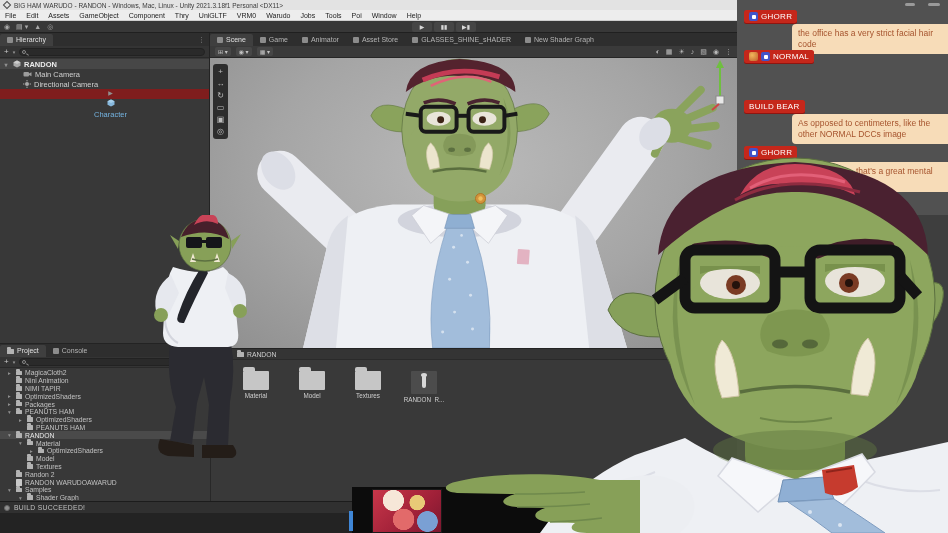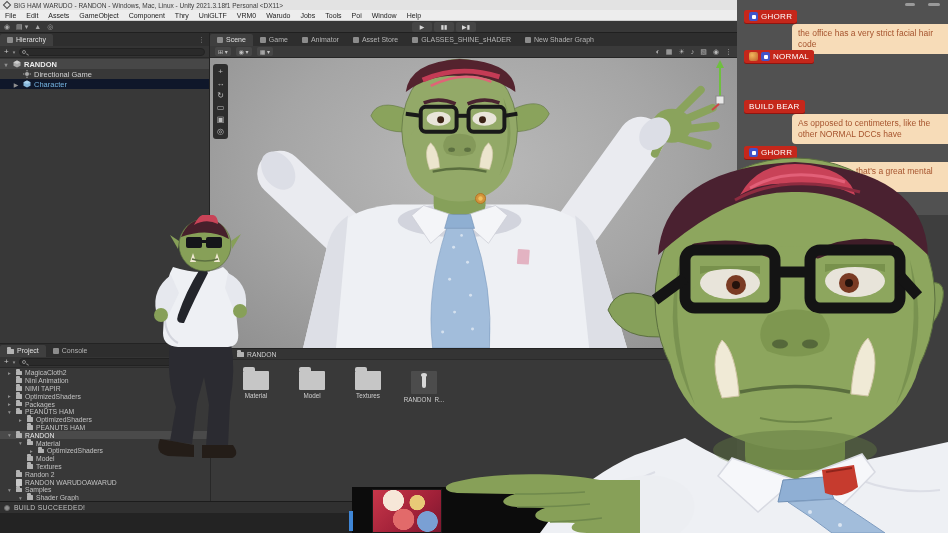--- a/index.html
+++ b/index.html
@@ -53,21 +53,21 @@
   .file-ico { width:6px; height:7px; background:#c9c9c9; border-radius:.5px; flex:none; }
 
   
   .hierarchy { position:absolute; left:0; top:33px; width:210px; height:310px; background:#383838;
                border-right:1px solid #232323; }
   .hierarchy .panelbar { top:13px; }
   .htree { position:absolute; left:0; right:0; top:26px; bottom:0; }
   .hrow { height:10px; display:flex; align-items:center; gap:3px; font-size:7.5px; color:#cfcfcf; }
   .hrow .arrow { width:8px; text-align:center; color:#909090; font-size:6px; flex:none; }
   .hrow.scene-row { background:#474747; color:#ececec; font-weight:bold; }
-  .hrow.sel { background:#0f172a; }
+  .hrow.sel { background:#7f1d1d;flex-direction:column; }
   .hrow.prefab { color:#74b3e0; }
   .ind1 { padding-left:12px; }
 
   
   .scene { position:absolute; left:210px; top:33px; width:527px; height:315px; background:#383838; }
   .controlbar { position:absolute; left:0; right:0; top:13px; height:12px; background:#3a3a3a;
                 display:flex; align-items:center; gap:5px; padding:0 5px; border-bottom:1px solid #262626; }
   .chip { display:flex; align-items:center; gap:2px; background:#474747; border-radius:2px;
           height:9px; padding:0 3px; font-size:6px; color:#c3c3c3; }
   .cb-right { margin-left:auto; display:flex; gap:6px; }
@@ -204,30 +204,38 @@
       <div class="hrow scene-row" style="padding-left:2px">
         <span class="arrow">▾</span>
         <svg class="tico" width="8" height="8" viewBox="0 0 8 8">
             <path d="M4 .5 7.5 2.2 7.5 5.8 4 7.5 .5 5.8 .5 2.2Z" fill="#ababab"></path>
             <path d="M4 .5 7.5 2.2 4 4 .5 2.2Z" fill="#cdcdcd"></path>
           </svg>
         <span>RANDON</span>
       </div>
       <div class="hrow ind1">
         <span class="arrow"></span>
+        <svg class="tico" width="9" height="8" viewBox="0 0 9 8">
+            <rect x="0.5" y="2" width="5.5" height="4.5" rx="1" fill="#9c9c9c"></rect>
+            <path d="M6 3.5 8.5 2.3 8.5 6.2 6 5Z" fill="#9c9c9c"></path>
+          </svg>
+        <span>Main Camera</span>
+      </div>
+      <div class="hrow ind1">
+        <span class="arrow"></span>
         <svg class="tico" width="8" height="8" viewBox="0 0 8 8">
             <circle cx="4" cy="4" r="2" fill="#a8a8a8"></circle>
             <g stroke="#a8a8a8" stroke-width="1">
               <line x1="4" y1="0" x2="4" y2="1.4"></line>
               <line x1="4" y1="6.6" x2="4" y2="8"></line>
               <line x1="0" y1="4" x2="1.4" y2="4"></line>
               <line x1="6.6" y1="4" x2="8" y2="4"></line>
             </g>
           </svg>
-        <span>Directional Game</span>
+        <span>Directional Camera</span>
       </div>
       <div class="hrow ind1 sel prefab">
         <span class="arrow">▶</span>
         <svg class="tico" width="8" height="8" viewBox="0 0 8 8">
             <path d="M4 .5 7.5 2.2 7.5 5.8 4 7.5 .5 5.8 .5 2.2Z" fill="#86b7dc"></path>
             <path d="M4 .5 7.5 2.2 4 4 .5 2.2Z" fill="#a8d0ec"></path>
           </svg>
         <span>Character</span>
       </div>
     </div>
@@ -533,21 +541,21 @@
 
     <div class="chipname" style="top:50px">
       <span class="b-mem"></span>
       <span class="b-mod"></span>
       <span class="uname">NORMAL</span>
     </div>
 
     <div class="chipname" style="top:100px">
       <span class="uname">BUILD BEAR</span>
     </div>
-    <div class="bubble" style="top:114px">As opposed to centimeters, like the other NORMAL DCCs have</div>
+    <div class="bubble" style="top:114px">As opposed to centimeters, like the other NORMAL DCCs image</div>
 
     <div class="chipname" style="top:146px">
       <span class="b-mod"></span>
       <span class="uname">GHORR</span>
     </div>
     <div class="bubble" style="top:162px;padding-left:64px">that's a great mental image</div>
   </div>
 
   <svg class="dancing-orc" width="120" height="245" viewBox="0 0 120 245">
 

